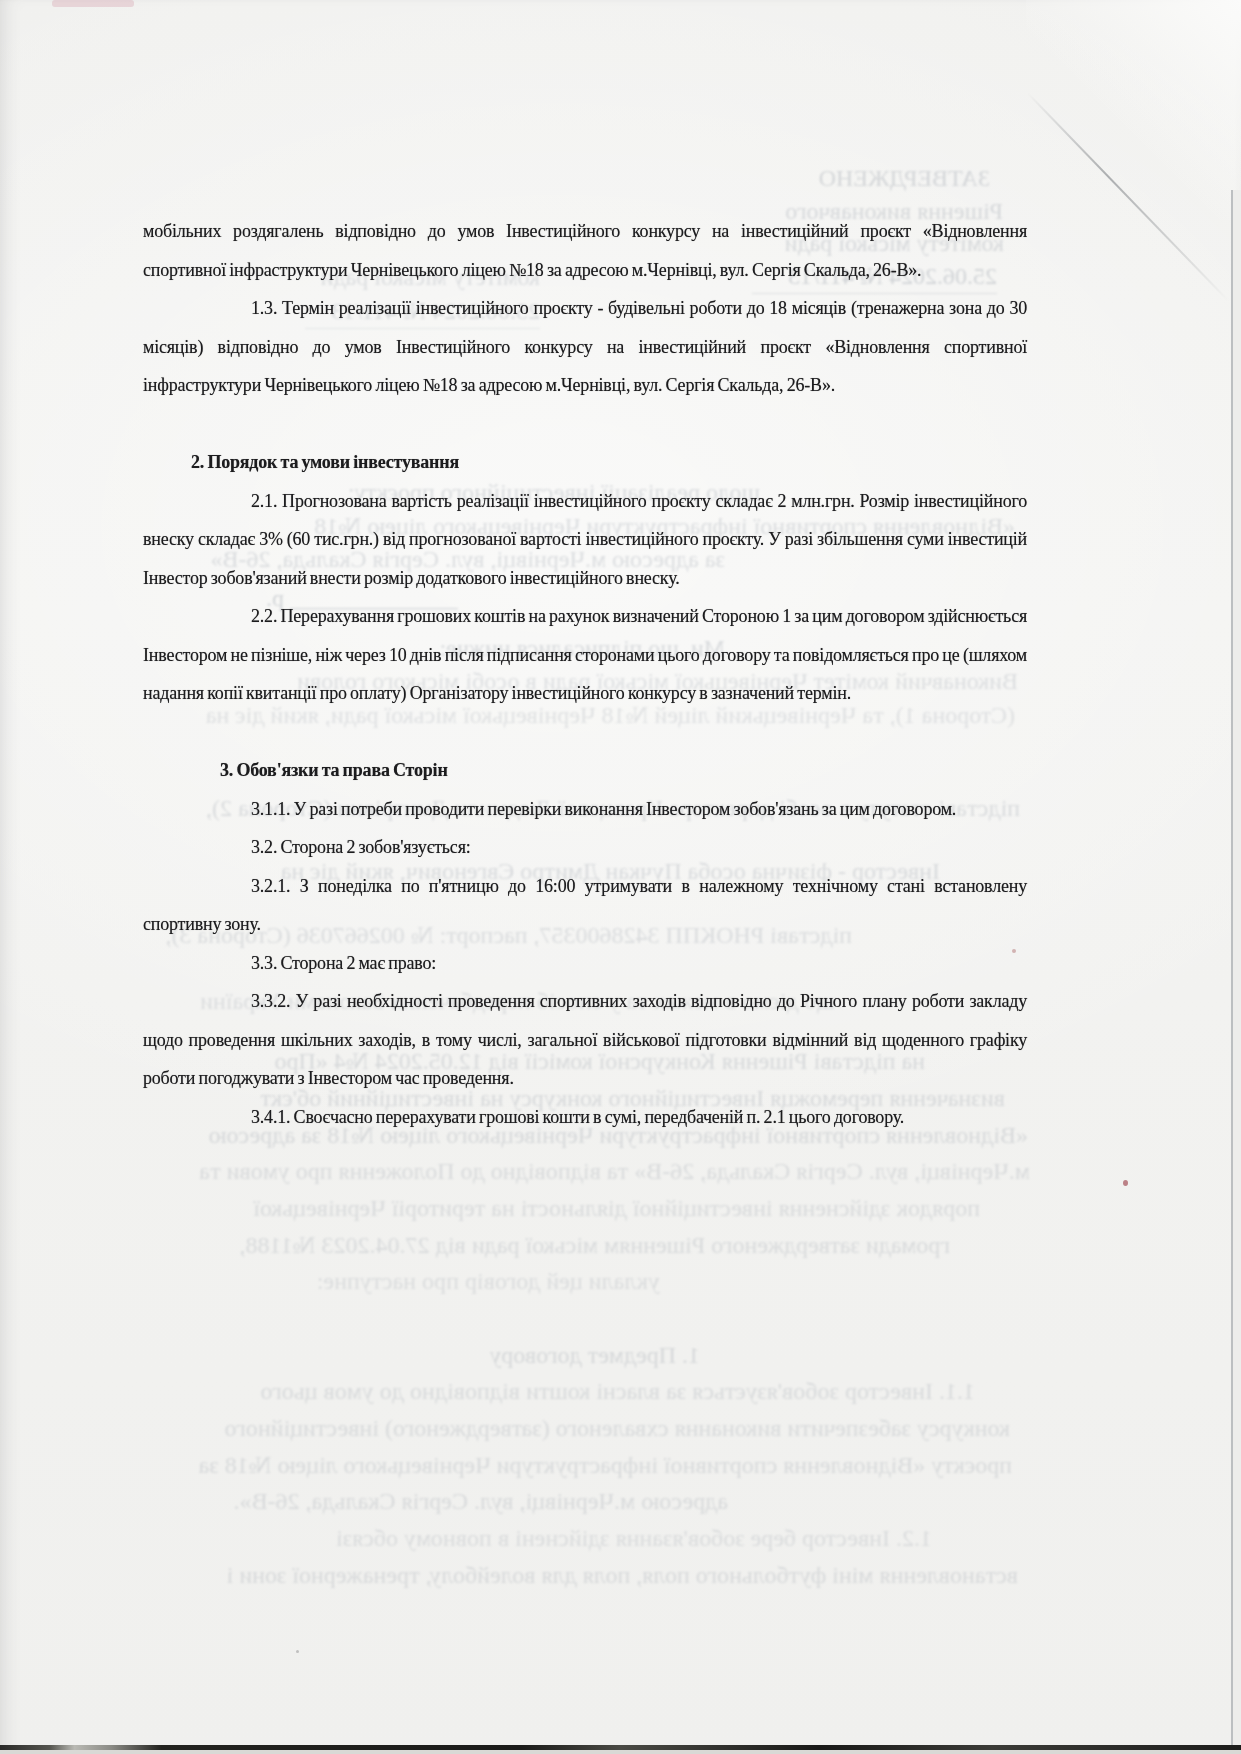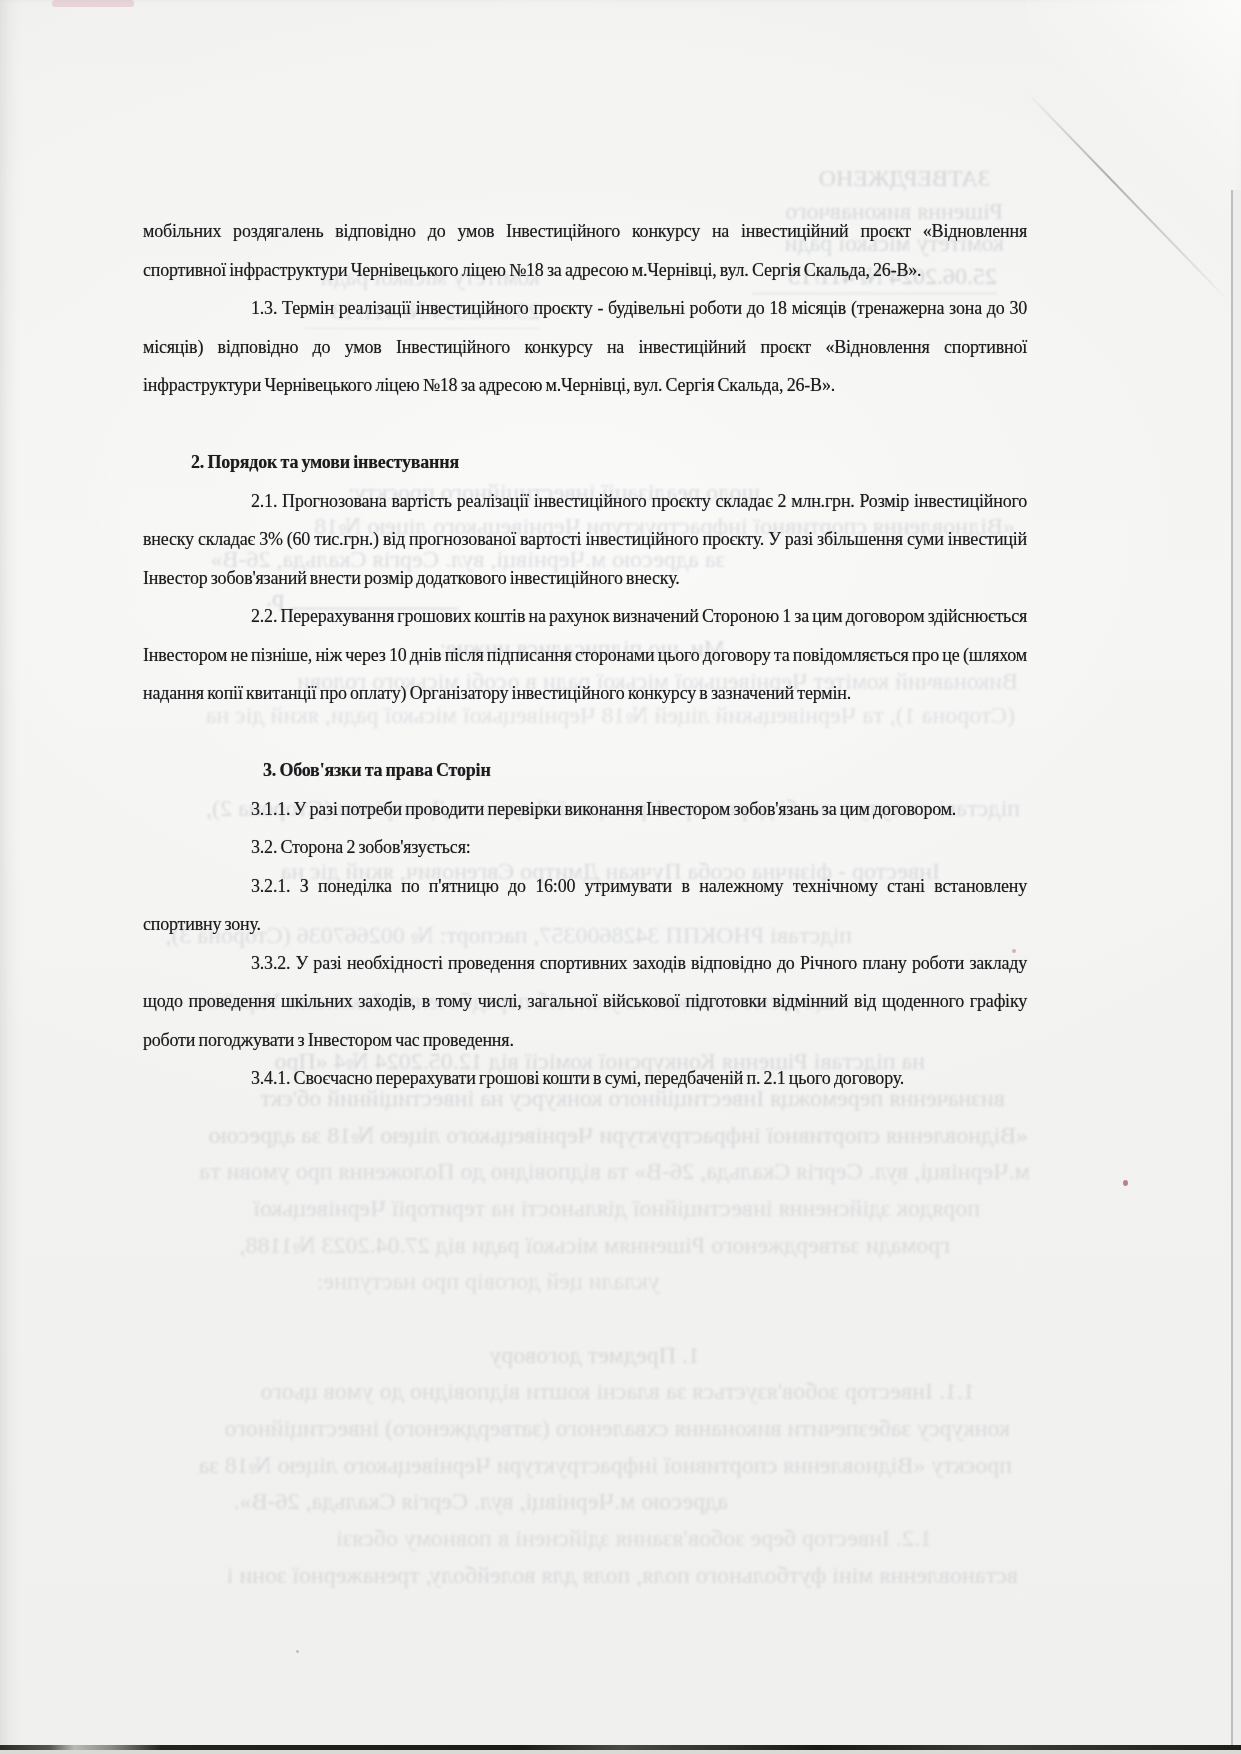--- a/index.html
+++ b/index.html
@@ -19,21 +19,21 @@
     color:var(--ink,#1c1c1e);
     font-size:18px;line-height:38.5px;
     letter-spacing:-0.2px;word-spacing:-1px;
     text-shadow:0 0 0.7px rgba(25,25,28,.55);
   }
   .doc-body p{margin:0;}
   .para{text-align:justify;text-indent:108px;}
   .para.noindent{text-indent:0;}
   .heading{font-weight:bold;text-align:left;text-indent:0;margin-top:38.5px !important;}
   .heading.off2{margin-left:48px;}
-  .heading.off3{margin-left:120px;}
+  .heading.off3{margin-left:77px;}
   
   .bleed{
     position:absolute;
     transform:scaleX(-1);
     color:#7e8794;
     font-size:24px;line-height:30px;
     white-space:nowrap;overflow:hidden;height:32px;
     filter:blur(0.9px);
     pointer-events:none;
   }
@@ -98,20 +98,21 @@
   <div class="doc-body" id="doc-body">
       <p class="para noindent">мобільних роздягалень відповідно до умов Інвестиційного конкурсу на інвестиційний проєкт «Відновлення спортивної інфраструктури Чернівецького ліцею №18 за адресою м.Чернівці, вул. Сергія Скальда, 26-В».</p>
       <p class="para">1.3.  Термін реалізації інвестиційного проєкту - будівельні роботи до 18 місяців (тренажерна зона до 30 місяців) відповідно до умов Інвестиційного конкурсу на інвестиційний проєкт «Відновлення спортивної інфраструктури Чернівецького ліцею №18 за адресою м.Чернівці, вул. Сергія Скальда, 26-В».</p>
       <p class="heading off2">2. Порядок та умови інвестування</p>
       <p class="para">2.1. Прогнозована вартість реалізації інвестиційного проєкту складає 2 млн.грн. Розмір інвестиційного внеску складає 3% (60 тис.грн.) від прогнозованої вартості інвестиційного проєкту. У разі збільшення суми інвестицій Інвестор зобов'язаний внести розмір додаткового інвестиційного внеску.</p>
       <p class="para">2.2. Перерахування грошових коштів на рахунок визначений Стороною 1 за цим договором здійснюється Інвестором не пізніше, ніж через 10 днів після підписання сторонами цього договору та повідомляється про це (шляхом надання копії квитанції про оплату) Організатору інвестиційного конкурсу в зазначений термін.</p>
       <p class="heading off3">3. Обов'язки та права Сторін</p>
       <p class="para">3.1.1. У разі потреби проводити перевірки виконання Інвестором зобов'язань за цим договором.</p>
       <p class="para">3.2. Сторона 2 зобов'язується:</p>
       <p class="para">3.2.1. З понеділка по п'ятницю до 16:00 утримувати в належному технічному стані встановлену спортивну зону.</p>
+      <p class="para">3.3. Сторона 2 має право:</p>
       <p class="para">3.3.2. У разі необхідності проведення спортивних заходів відповідно до Річного плану роботи закладу щодо проведення шкільних заходів, в тому числі, загальної військової підготовки відмінний від щоденного графіку роботи погоджувати з Інвестором  час проведення.</p>
       <p class="para">3.4.1. Своєчасно перерахувати грошові кошти в сумі,  передбаченій п. 2.1 цього договору.</p>
     </div>
 
   <div class="corner-bright"></div>
   <div class="crease-line"></div>
   <div class="edge-outside"></div>
   <div class="paper-edge"></div>
   <div class="scan-strip-under"></div>
   <div class="scan-strip"></div>

